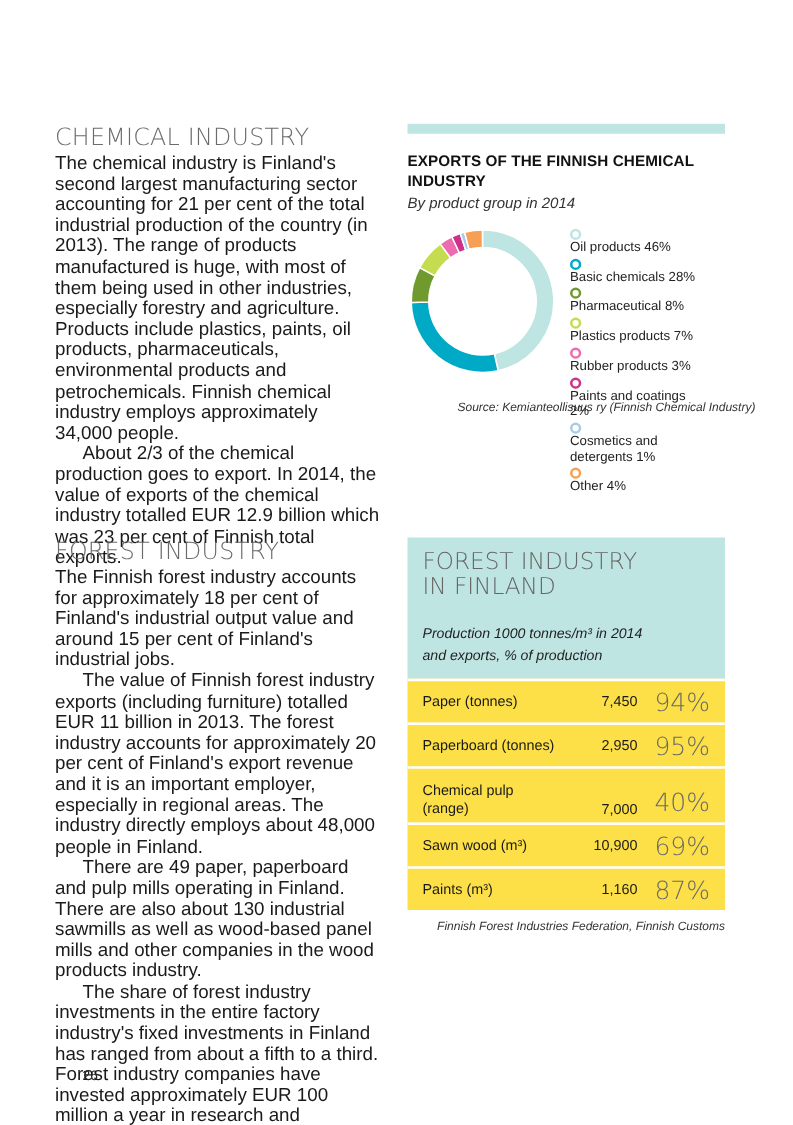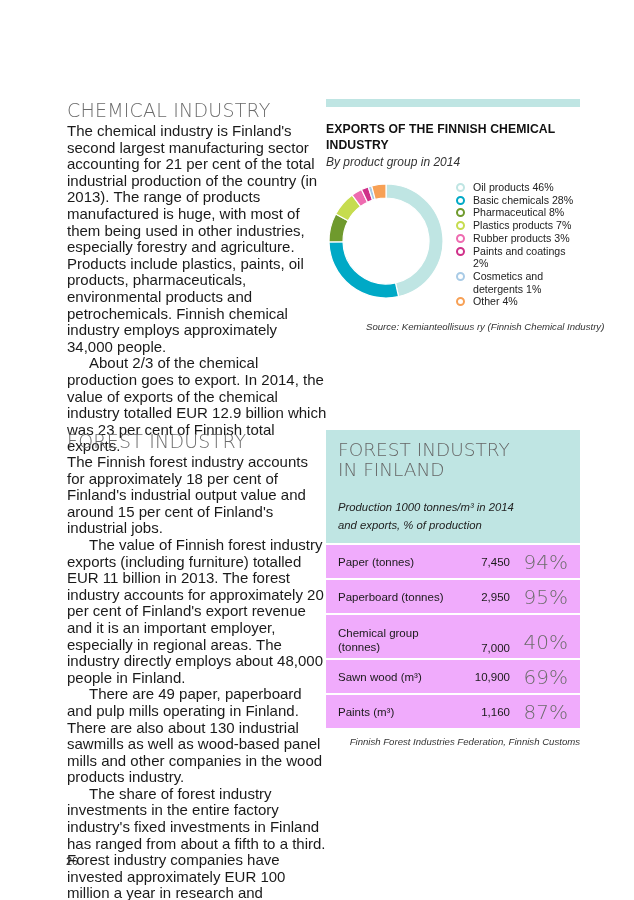--- a/index.html
+++ b/index.html
@@ -1,61 +1,61 @@
 <!DOCTYPE html>
 <html><head>
 <meta charset="utf-8">
 <style>
   html, body { margin: 0; padding: 0; }
   body {
     width: 634px; height: 900px; background: #ffffff; position: relative; overflow: hidden;
     font-family: "Liberation Sans", "DejaVu Sans", sans-serif; color: #1a1a1a;
   }
-  .col-left { position: absolute; left: 67px; width: 260px; }
+  .col-left { position: absolute; left: 44px; width: 260px; }
   .section-title {
     font-family: "DejaVu Sans", sans-serif; font-weight: 200; font-size: 19px;
     color: #6b6b6b; letter-spacing: 0.2px; margin: 0 0 2px 0; line-height: 22px;
     text-transform: uppercase; -webkit-text-stroke: 0; font-stretch: condensed;
   }
   .body-text p {
     margin: 0; font-size: 15px; line-height: 16.6px; color: #1a1a1a;
   }
   .body-text p.indent { text-indent: 22px; }
 
   
   .chem-box { position: absolute; left: 326px; top: 99px; width: 254px; }
   .teal-bar { height: 8px; background: #bfe5e3; }
   .chart-title {
     font-weight: bold; font-size: 12.2px; line-height: 16px; margin-top: 14px;
     color: #111; letter-spacing: 0.1px;
   }
   .chart-sub { font-style: italic; font-size: 12px; color: #333; margin-top: 2px; }
   .donut { position: absolute; left: 0; top: 82px; }
   .legend { position: absolute; left: 130px; top: 82px; list-style: none; margin: 0; padding: 0; }
-  .legend li { display: flex; align-items: flex-start; font-size: 10.6px; line-height: 12.7px; color: #222; }
+  .legend li { display: flex; align-items: flex-start; font-size: 10.6px; line-height: 12.7px; color: #222; flex-direction: column; }
   .legend .dot {
     width: 5px; height: 5px; border-radius: 50%; border: 2.5px solid #ccc;
     margin: 2px 8px 0 0; flex: 0 0 auto; box-sizing: content-box;
   }
   .legend .txt { width: 110px; }
   .chart-source {
     position: absolute; left: 40px; top: 222px; width: 220px; text-align: center;
     font-style: italic; font-size: 9.6px; color: #333; white-space: nowrap;
   }
 
   
   .forest-box { position: absolute; left: 326px; top: 430px; width: 254px; }
   .forest-head { background: #bfe5e3; padding: 10px 12px 9px 12px; }
   .forest-title {
     font-family: "DejaVu Sans", sans-serif; font-weight: 200; font-size: 18.5px; line-height: 20px;
     color: #666; text-transform: uppercase;
   }
   .forest-sub { font-style: italic; font-size: 11.3px; line-height: 18px; color: #222; margin-top: 18px; }
   .forest-row {
-    background: #f0abfc; border-top: 2px solid #ffffff; height: 33px;
+    background: #fde047; border-top: 2px solid #ffffff; height: 33px;
     display: flex; align-items: center; padding: 0 10px 0 12px; position: relative;
   }
   .forest-row.tall { height: 45px; align-items: flex-end; padding-bottom: 4px; box-sizing: border-box; }
   .forest-row .name { font-size: 11.5px; line-height: 14px; color: #1a1a1a; width: 110px; }
   .forest-row .prod { font-size: 11.5px; color: #1a1a1a; width: 62px; text-align: right; }
   .forest-row .pct {
     font-family: "DejaVu Sans", sans-serif; font-weight: 200; font-size: 20px; color: #6b6b6b;
     width: 58px; text-align: right;
   }
   .forest-source {
@@ -150,21 +150,21 @@
     <span class="name">Paper (tonnes)</span>
     <span class="prod">7,450</span>
     <span class="pct">94%</span>
   </div>
   <div class="forest-row">
     <span class="name">Paperboard (tonnes)</span>
     <span class="prod">2,950</span>
     <span class="pct">95%</span>
   </div>
   <div class="forest-row tall">
-    <span class="name">Chemical group (tonnes)</span>
+    <span class="name">Chemical pulp (range)</span>
     <span class="prod">7,000</span>
     <span class="pct">40%</span>
   </div>
   <div class="forest-row">
     <span class="name">Sawn wood (m³)</span>
     <span class="prod">10,900</span>
     <span class="pct">69%</span>
   </div>
   <div class="forest-row">
     <span class="name">Paints (m³)</span>

